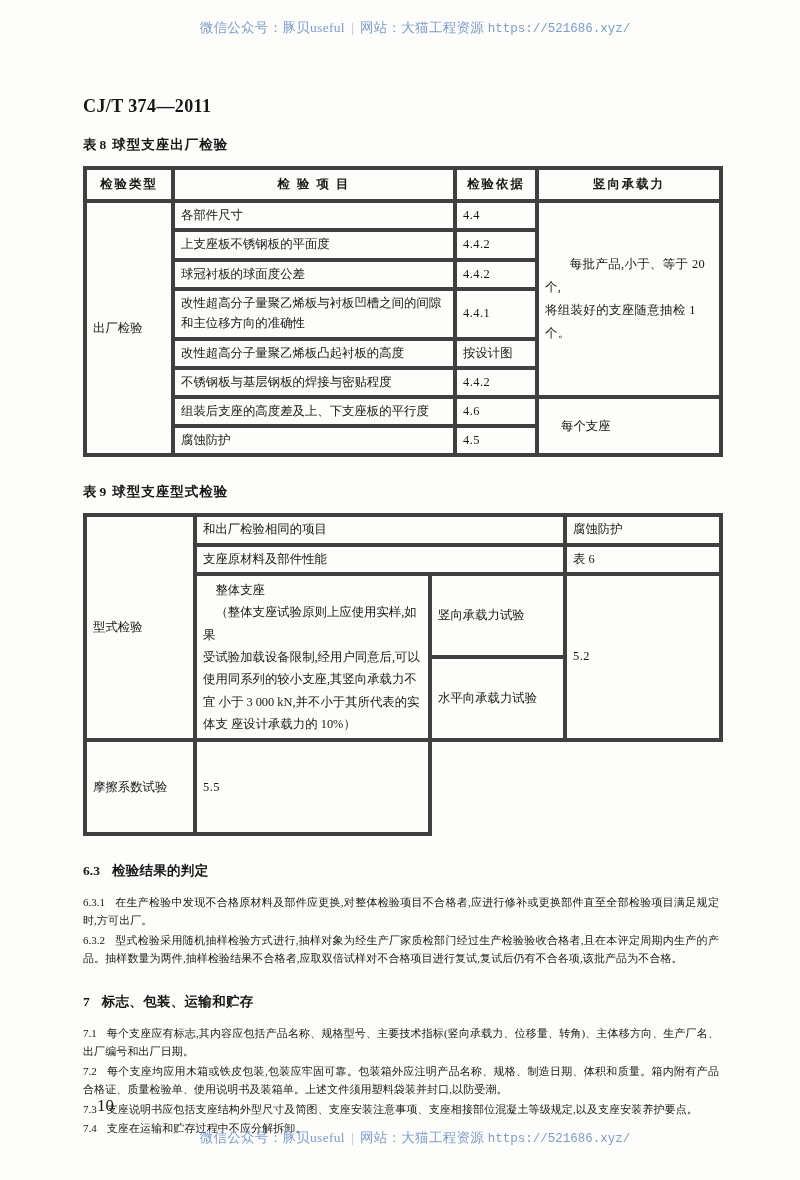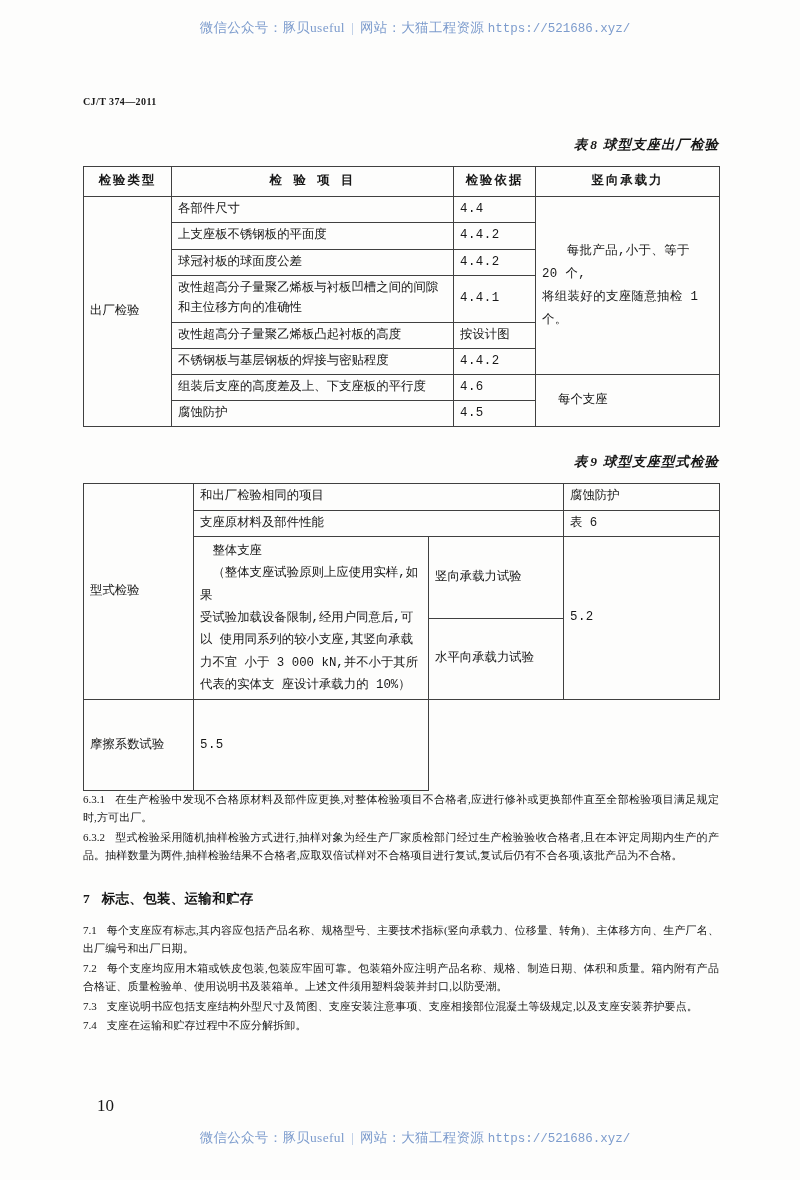--- a/index.html
+++ b/index.html
@@ -42,56 +42,54 @@
   #wm-top { top: 19px; }
   #wm-bottom { top: 1129px; }
 
   
   .std-no {
     position: absolute;
     left: 83px;
     top: 96px;
     font-family: "Liberation Serif", "DejaVu Serif", serif;
     font-weight: bold;
-    font-size: 10px;
+    font-size: 18px;
     letter-spacing: .4px;
   }
 
   
   .content {
     position: absolute;
     left: 83px;
     top: 136px;
     width: 636px;
   }
 
   .table-title {
-    text-align: right;
+    text-align: left;
     font-weight: bold;
     font-size: 13.5px;
     letter-spacing: 1px;
     margin: 0 0 12px 0;
-    font-style: italic;
   }
   .table-title .num { letter-spacing: 0; padding: 0 6px 0 2px; }
 
   
   table.doc {
     border-collapse: collapse;
     width: 100%;
     font-size: 12.4px;
     line-height: 1.55;
     table-layout: fixed;
   }
   table.doc td, table.doc th {
-    border: 1px solid #404040;
+    border: 4px solid #404040;
     padding: 3px 6px;
     vertical-align: middle;
     font-weight: normal;
-    font-family: Liberation Mono, monospace;
   }
   table.doc th {
     text-align: center;
     font-weight: bold;
     letter-spacing: 2px;
     padding: 5px 6px;
   }
   .c { text-align: left; }
   .l { text-align: left; }
   .pad-l { padding-left: 22px; }
@@ -260,20 +258,23 @@
             <td class="c" style="height:26px">水平向承载力试验</td>
           </tr>
           <tr>
             <td class="c" style="height:84px">摩擦系数试验</td>
             <td class="c mono-num">5.5</td>
           </tr>
         </tbody>
       </table>
     </div>
 
+    <h3 class="sec-head">
+      <span class="n">6.3</span><span>检验结果的判定</span>
+    </h3>
 
     <p class="para">
       <span class="n">6.3.1</span><span>在生产检验中发现不合格原材料及部件应更换,对整体检验项目不合格者,应进行修补或更换部件直至全部检验项目满足规定时,方可出厂。</span>
     </p>
     <p class="para">
       <span class="n">6.3.2</span><span>型式检验采用随机抽样检验方式进行,抽样对象为经生产厂家质检部门经过生产检验验收合格者,且在本评定周期内生产的产品。抽样数量为两件,抽样检验结果不合格者,应取双倍试样对不合格项目进行复试,复试后仍有不合各项,该批产品为不合格。</span>
     </p>
 
     <h3 class="sec-head">
       <span class="n">7</span><span>标志、包装、运输和贮存</span>

